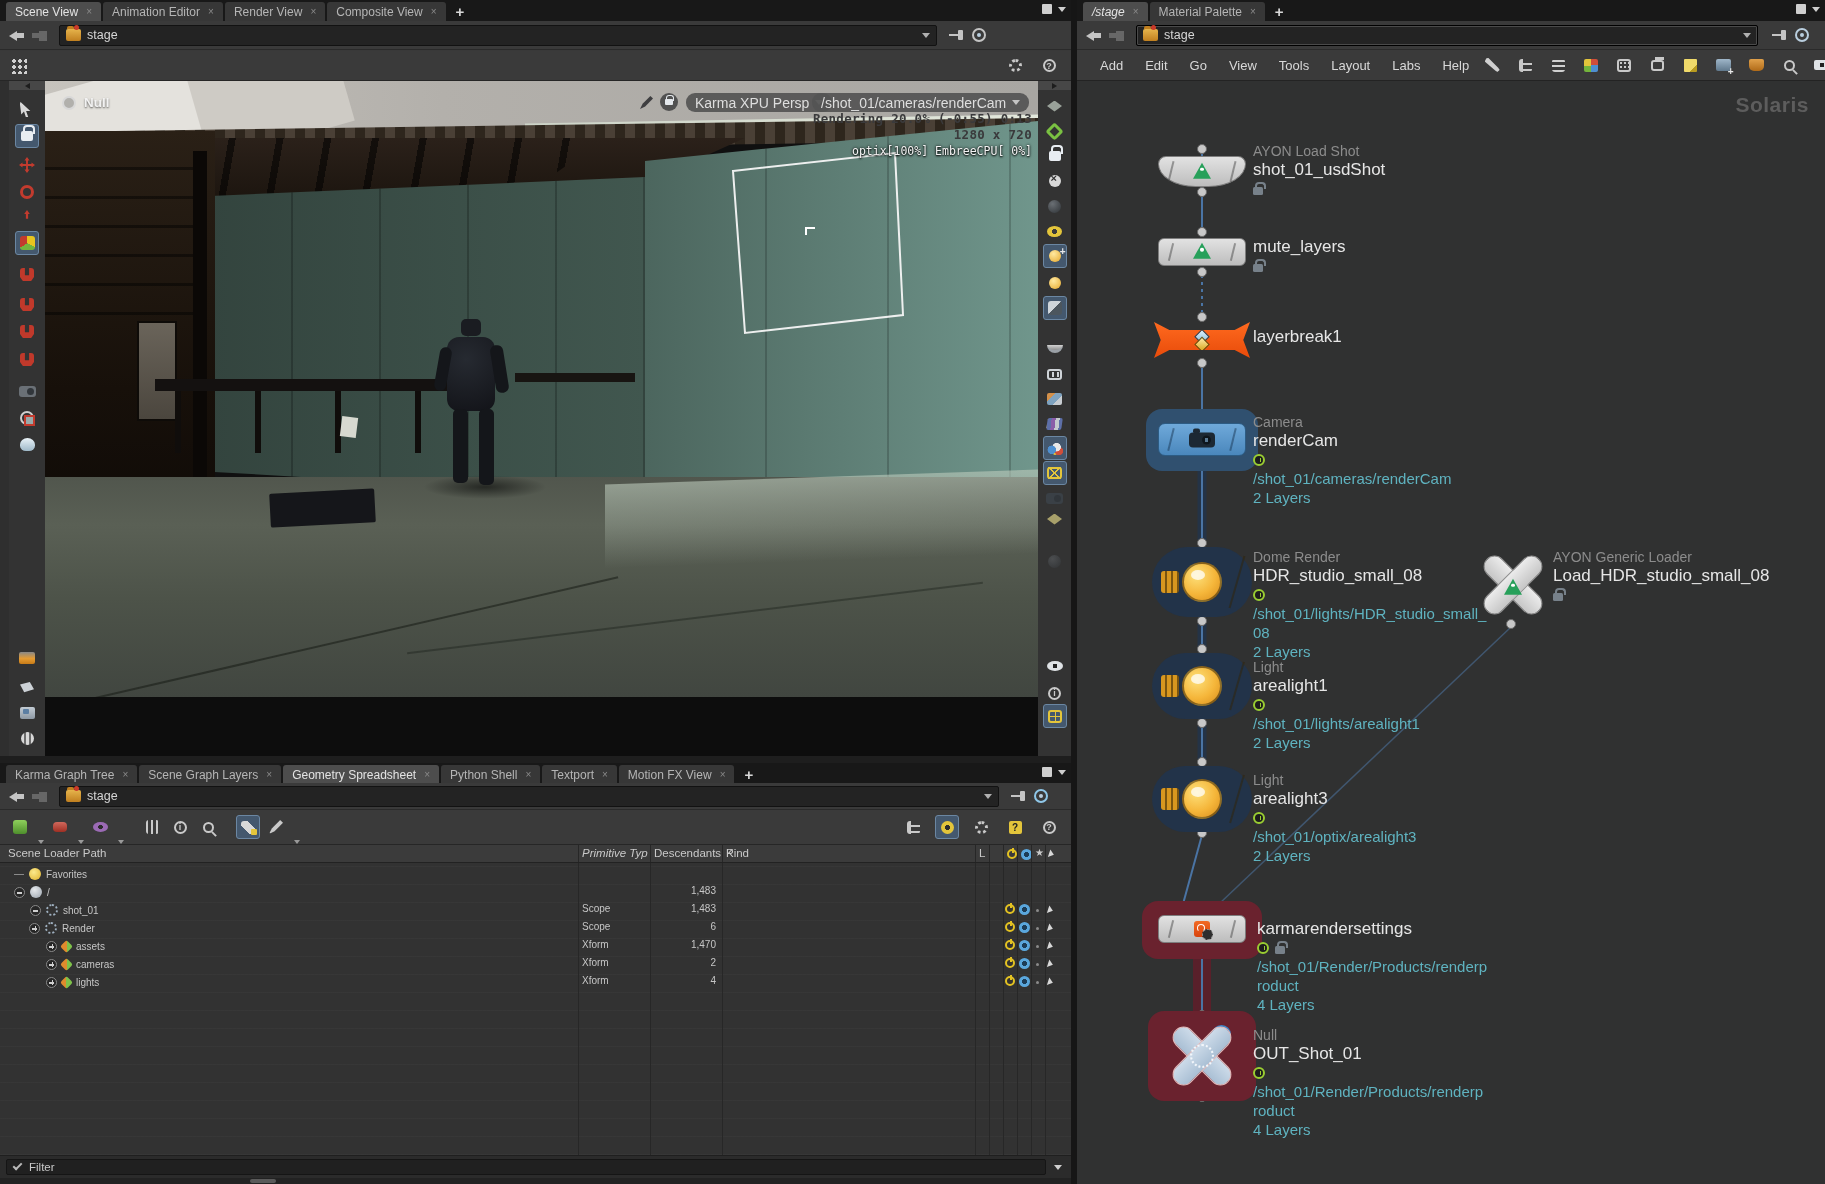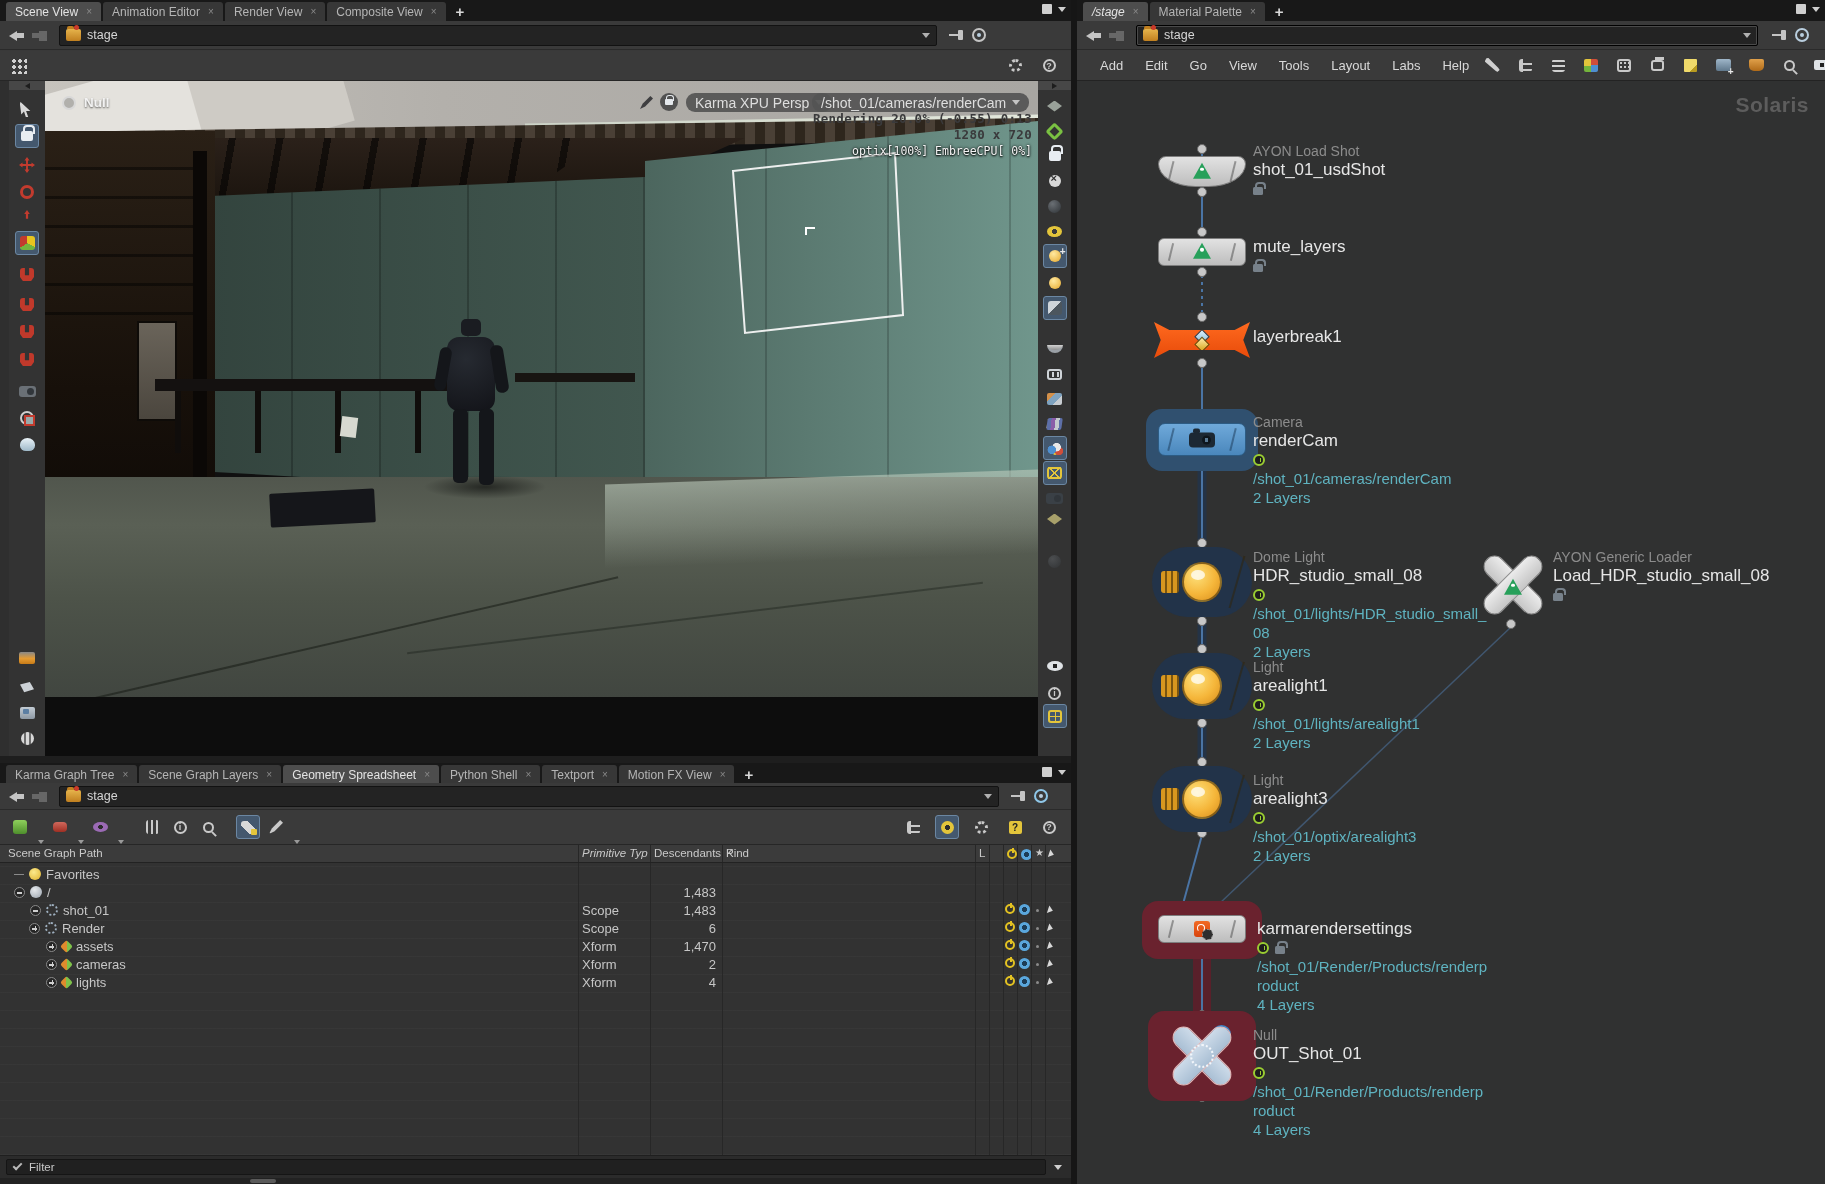--- a/index.html
+++ b/index.html
@@ -174,21 +174,21 @@
   .collapse-tab:after{content:"";border-top:3px solid transparent;border-bottom:3px solid transparent;border-right:5px solid #1d1d1d;}
   .expand-tab{position:absolute;right:0;top:0;width:33px;height:9px;background:#474747;display:flex;align-items:center;justify-content:center;}
   .expand-tab:after{content:"";border-top:3px solid transparent;border-bottom:3px solid transparent;border-left:5px solid #1d1d1d;}
 
   
   #bp-toolrow{position:absolute;left:0;top:47px;height:35px;right:0;background:#3a3a3a;border-bottom:1px solid #262626;display:flex;align-items:center;gap:4px;padding-left:8px;}
   #sgt-header{position:absolute;left:0;top:82px;right:0;height:18px;background:#3b3b3b;border-bottom:1px solid #222;font-size:11.5px;color:#c9c9c9;}
   #sgt-body{position:absolute;left:0;top:100px;right:0;height:292px;background:#323232;background-image:repeating-linear-gradient(0deg,rgba(255,255,255,.025) 0 1px,transparent 1px 18px);}
   .colsep{position:absolute;top:0;bottom:0;width:1px;background:#272727;}
   .hcell{position:absolute;top:2px;}
-  .sgt-row{position:absolute;left:0;right:0;height:18px;display:flex;align-items:center;font-size:13px;color:#c6c6c6;}
+  .sgt-row{position:absolute;left:0;right:0;height:18px;display:flex;align-items:center;font-size:10px;color:#c6c6c6;}
   .exp{width:11px;height:11px;border:1px solid #8a8a8a;border-radius:50%;background:#262626;position:relative;flex:0 0 auto;}
   .exp:before{content:"";position:absolute;left:2px;top:4.5px;width:5px;height:1.5px;background:#cfcfcf;}
   .exp.plus:after{content:"";position:absolute;left:4.5px;top:2px;width:1.5px;height:5px;background:#cfcfcf;}
   .tree-ic{width:12px;height:12px;border-radius:50%;flex:0 0 auto;}
   .tree-ic.favorites{background:radial-gradient(circle at 40% 35%,#fbe98c,#dfb22c);}
   .tree-ic.globe{background:radial-gradient(circle at 38% 32%,#e6e9ec,#9aa3ad);}
   .tree-ic.scope{background:transparent;border:2px dotted #9fb0c0;}
   .tree-ic.xform{background:linear-gradient(45deg,#e08b2d 50%,#7ec24a 50%);transform:rotate(45deg);width:9px;height:9px;border-radius:2px;}
   .flag-power{width:10px;height:10px;border:2px solid #e3c222;border-radius:50%;position:relative;}
   .flag-power:after{content:"";position:absolute;left:3px;top:-3px;width:2px;height:5px;background:#e3c222;}
@@ -576,21 +576,21 @@
           </div>
           <div class="tic">
             <span class="ic ic-help-box"></span>
           </div>
           <div class="tic">
             <span class="ic ic-help"></span>
           </div>
         </div>
       </div>
     <div id="sgt-header">
-        <span class="hcell" style="left: 8px;">Scene Graph Path</span>
+        <span class="hcell" style="left: 8px;">Scene Loader Path</span>
         <span class="hcell" style="left: 582px; font-style: italic;">Primitive Typ</span>
         <span class="hcell" style="left: 654px;">Descendants</span>
         <span class="hcell" style="left: 726px;">Kind</span>
         <span class="hcell" style="left: 726px;">P</span>
         <span class="hcell" style="left: 979px;">L</span>
         <span class="flag-power" style="position: absolute; left: 1007px; top: 4px;"></span>
         <span class="flag-eye" style="position: absolute; left: 1021px; top: 4px;"></span>
         <span class="hcell hstar" style="position: absolute; left: 1035px; top: 2px;">★</span>
         <span class="flag-cursor" style="position: absolute; left: 1049px; top: 5px;"></span>
         <div class="colsep" style="left: 578px;"></div>
@@ -881,21 +881,21 @@
             <div class="npath">/shot_01/cameras/renderCam</div>
             <div class="nlayers">2 Layers</div>
           </div>
           <div class="node shape-bulb" style="left: 75px; top: 466px; width: 100px; height: 70px;">
             <div class="blob"></div>
             <span class="screw"></span>
             <span class="glass"></span>
             <span class="bulb-slash"></span>
           </div>
           <div class="nlabel" style="left: 176px; top: 467px;">
-            <div class="ntype">Dome Light</div>
+            <div class="ntype">Dome Render</div>
             <div class="nname">HDR_studio_small_08</div>
             <div class="nbadges">
               <span class="badge-clock"></span>
             </div>
             <div class="npath">/shot_01/lights/HDR_studio_small_</div>
             <div class="npath">08</div>
             <div class="nlayers">2 Layers</div>
           </div>
           <div class="node shape-cross-loader" style="left: 400px; top: 468px; width: 72px; height: 72px;">
             <div class="xbar a"></div>

